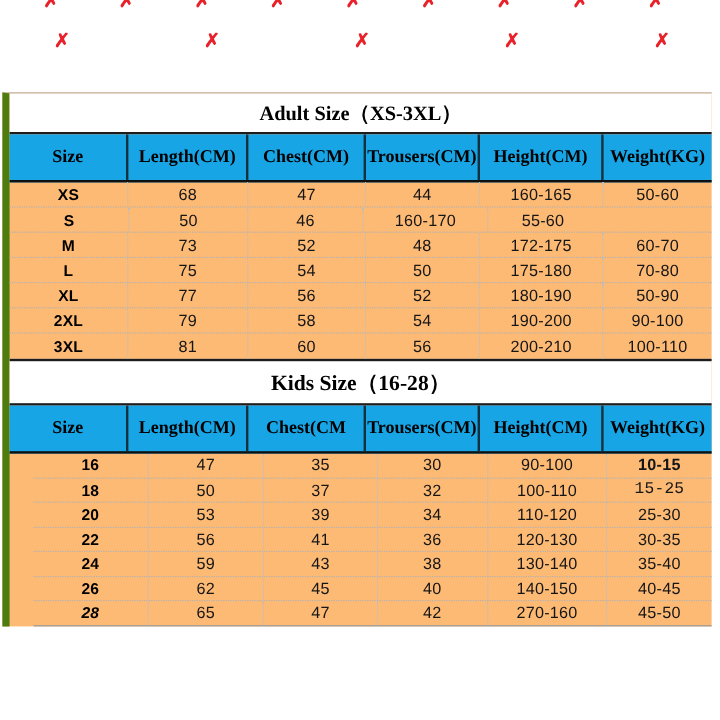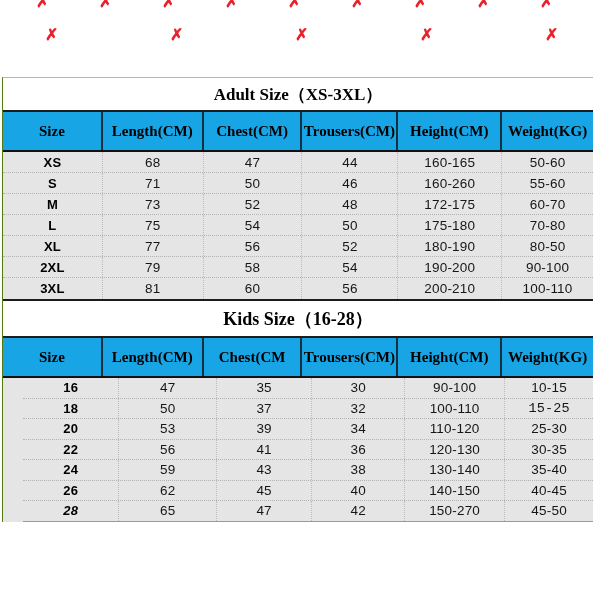--- a/index.html
+++ b/index.html
@@ -10,23 +10,23 @@
     font-family:"Liberation Sans", sans-serif;
   }
   
   .wm {
     position:absolute; font-size:16px; line-height:16px;
     font-weight:bold; user-select:none;
   }
   
   #sheet {
     position:absolute; left:2px; top:77px; width:591px;
-    border-left:1px solid #4d7c0f;
+    border-left:6px solid #4d7c0f;
     border-top:1px solid #b5b5b5;
-    background:#e5e5e5;
+    background:#fdba74;
   }
   .title-band {
     height:34px; display:flex; align-items:center; justify-content:center;
     font-family:"Liberation Serif", serif; font-weight:bold; font-size:17px;
     color:#000; border-bottom:2px solid #1c1c1c; background:#fff;
   }
   .title-band.kids {
     height:39px; border-top:2px solid #1c1c1c; font-size:18px;
   }
   .hrow { display:flex; height:40px; border-bottom:2px solid #101010; }
@@ -84,24 +84,23 @@
         <div class="drow">
           <div class="dcell size-col" style="width: 100px;">XS</div>
           <div class="dcell" style="width: 101px;">68</div>
           <div class="dcell" style="width: 99px;">47</div>
           <div class="dcell" style="width: 96px;">44</div>
           <div class="dcell" style="width: 104px;">160-165</div>
           <div class="dcell" style="width: 91px; text-align: center;">50-60</div>
         </div>
         <div class="drow">
           <div class="dcell size-col" style="width: 100px;">S</div>
-          <div class="dcell" style="width: 101px;">71</div>
           <div class="dcell" style="width: 99px;">50</div>
           <div class="dcell" style="width: 96px;">46</div>
-          <div class="dcell" style="width: 104px;">160-260</div>
+          <div class="dcell" style="width: 104px;">160-170</div>
           <div class="dcell" style="width: 91px;">55-60</div>
         </div>
         <div class="drow">
           <div class="dcell size-col" style="width: 100px;">M</div>
           <div class="dcell" style="width: 101px;">73</div>
           <div class="dcell" style="width: 99px;">52</div>
           <div class="dcell" style="width: 96px;">48</div>
           <div class="dcell" style="width: 104px;">172-175</div>
           <div class="dcell" style="width: 91px;">60-70</div>
         </div>
@@ -112,21 +111,21 @@
           <div class="dcell" style="width: 96px;">50</div>
           <div class="dcell" style="width: 104px;">175-180</div>
           <div class="dcell" style="width: 91px;">70-80</div>
         </div>
         <div class="drow">
           <div class="dcell size-col" style="width: 100px;">XL</div>
           <div class="dcell" style="width: 101px;">77</div>
           <div class="dcell" style="width: 99px;">56</div>
           <div class="dcell" style="width: 96px;">52</div>
           <div class="dcell" style="width: 104px;">180-190</div>
-          <div class="dcell" style="width: 91px;">80-50</div>
+          <div class="dcell" style="width: 91px;">50-90</div>
         </div>
         <div class="drow">
           <div class="dcell size-col" style="width: 100px;">2XL</div>
           <div class="dcell" style="width: 101px;">79</div>
           <div class="dcell" style="width: 99px;">58</div>
           <div class="dcell" style="width: 96px;">54</div>
           <div class="dcell" style="width: 104px;">190-200</div>
           <div class="dcell" style="width: 91px;">90-100</div>
         </div>
         <div class="drow">
@@ -149,21 +148,21 @@
           <div class="hcell" style="width: 96px;">Trousers(CM)</div>
           <div class="hcell" style="width: 104px;">Height(CM)</div>
           <div class="hcell" style="width: 91px;">Weight(KG)</div>
         </div>
         <div class="drow">
           <div class="dcell size-col" style="width: 100px;">16</div>
           <div class="dcell" style="width: 101px;">47</div>
           <div class="dcell" style="width: 99px;">35</div>
           <div class="dcell" style="width: 96px;">30</div>
           <div class="dcell" style="width: 104px;">90-100</div>
-          <div class="dcell" style="width: 91px;">10-15</div>
+          <div class="dcell" style="width: 91px; font-weight: bold;">10-15</div>
         </div>
         <div class="drow">
           <div class="dcell size-col" style="width: 100px;">18</div>
           <div class="dcell" style="width: 101px;">50</div>
           <div class="dcell" style="width: 99px;">37</div>
           <div class="dcell" style="width: 96px;">32</div>
           <div class="dcell" style="width: 104px;">100-110</div>
           <div class="dcell" style="width: 91px; font-family: Liberation Mono, monospace;">15-25</div>
         </div>
         <div class="drow">
@@ -196,18 +195,18 @@
           <div class="dcell" style="width: 99px;">45</div>
           <div class="dcell" style="width: 96px;">40</div>
           <div class="dcell" style="width: 104px;">140-150</div>
           <div class="dcell" style="width: 91px;">40-45</div>
         </div>
         <div class="drow">
           <div class="dcell size-col" style="width: 100px; font-style: italic;">28</div>
           <div class="dcell" style="width: 101px;">65</div>
           <div class="dcell" style="width: 99px;">47</div>
           <div class="dcell" style="width: 96px;">42</div>
-          <div class="dcell" style="width: 104px;">150-270</div>
+          <div class="dcell" style="width: 104px;">270-160</div>
           <div class="dcell" style="width: 91px;">45-50</div>
         </div>
       </div>
   </div>
 </div>
 
 </body></html>

